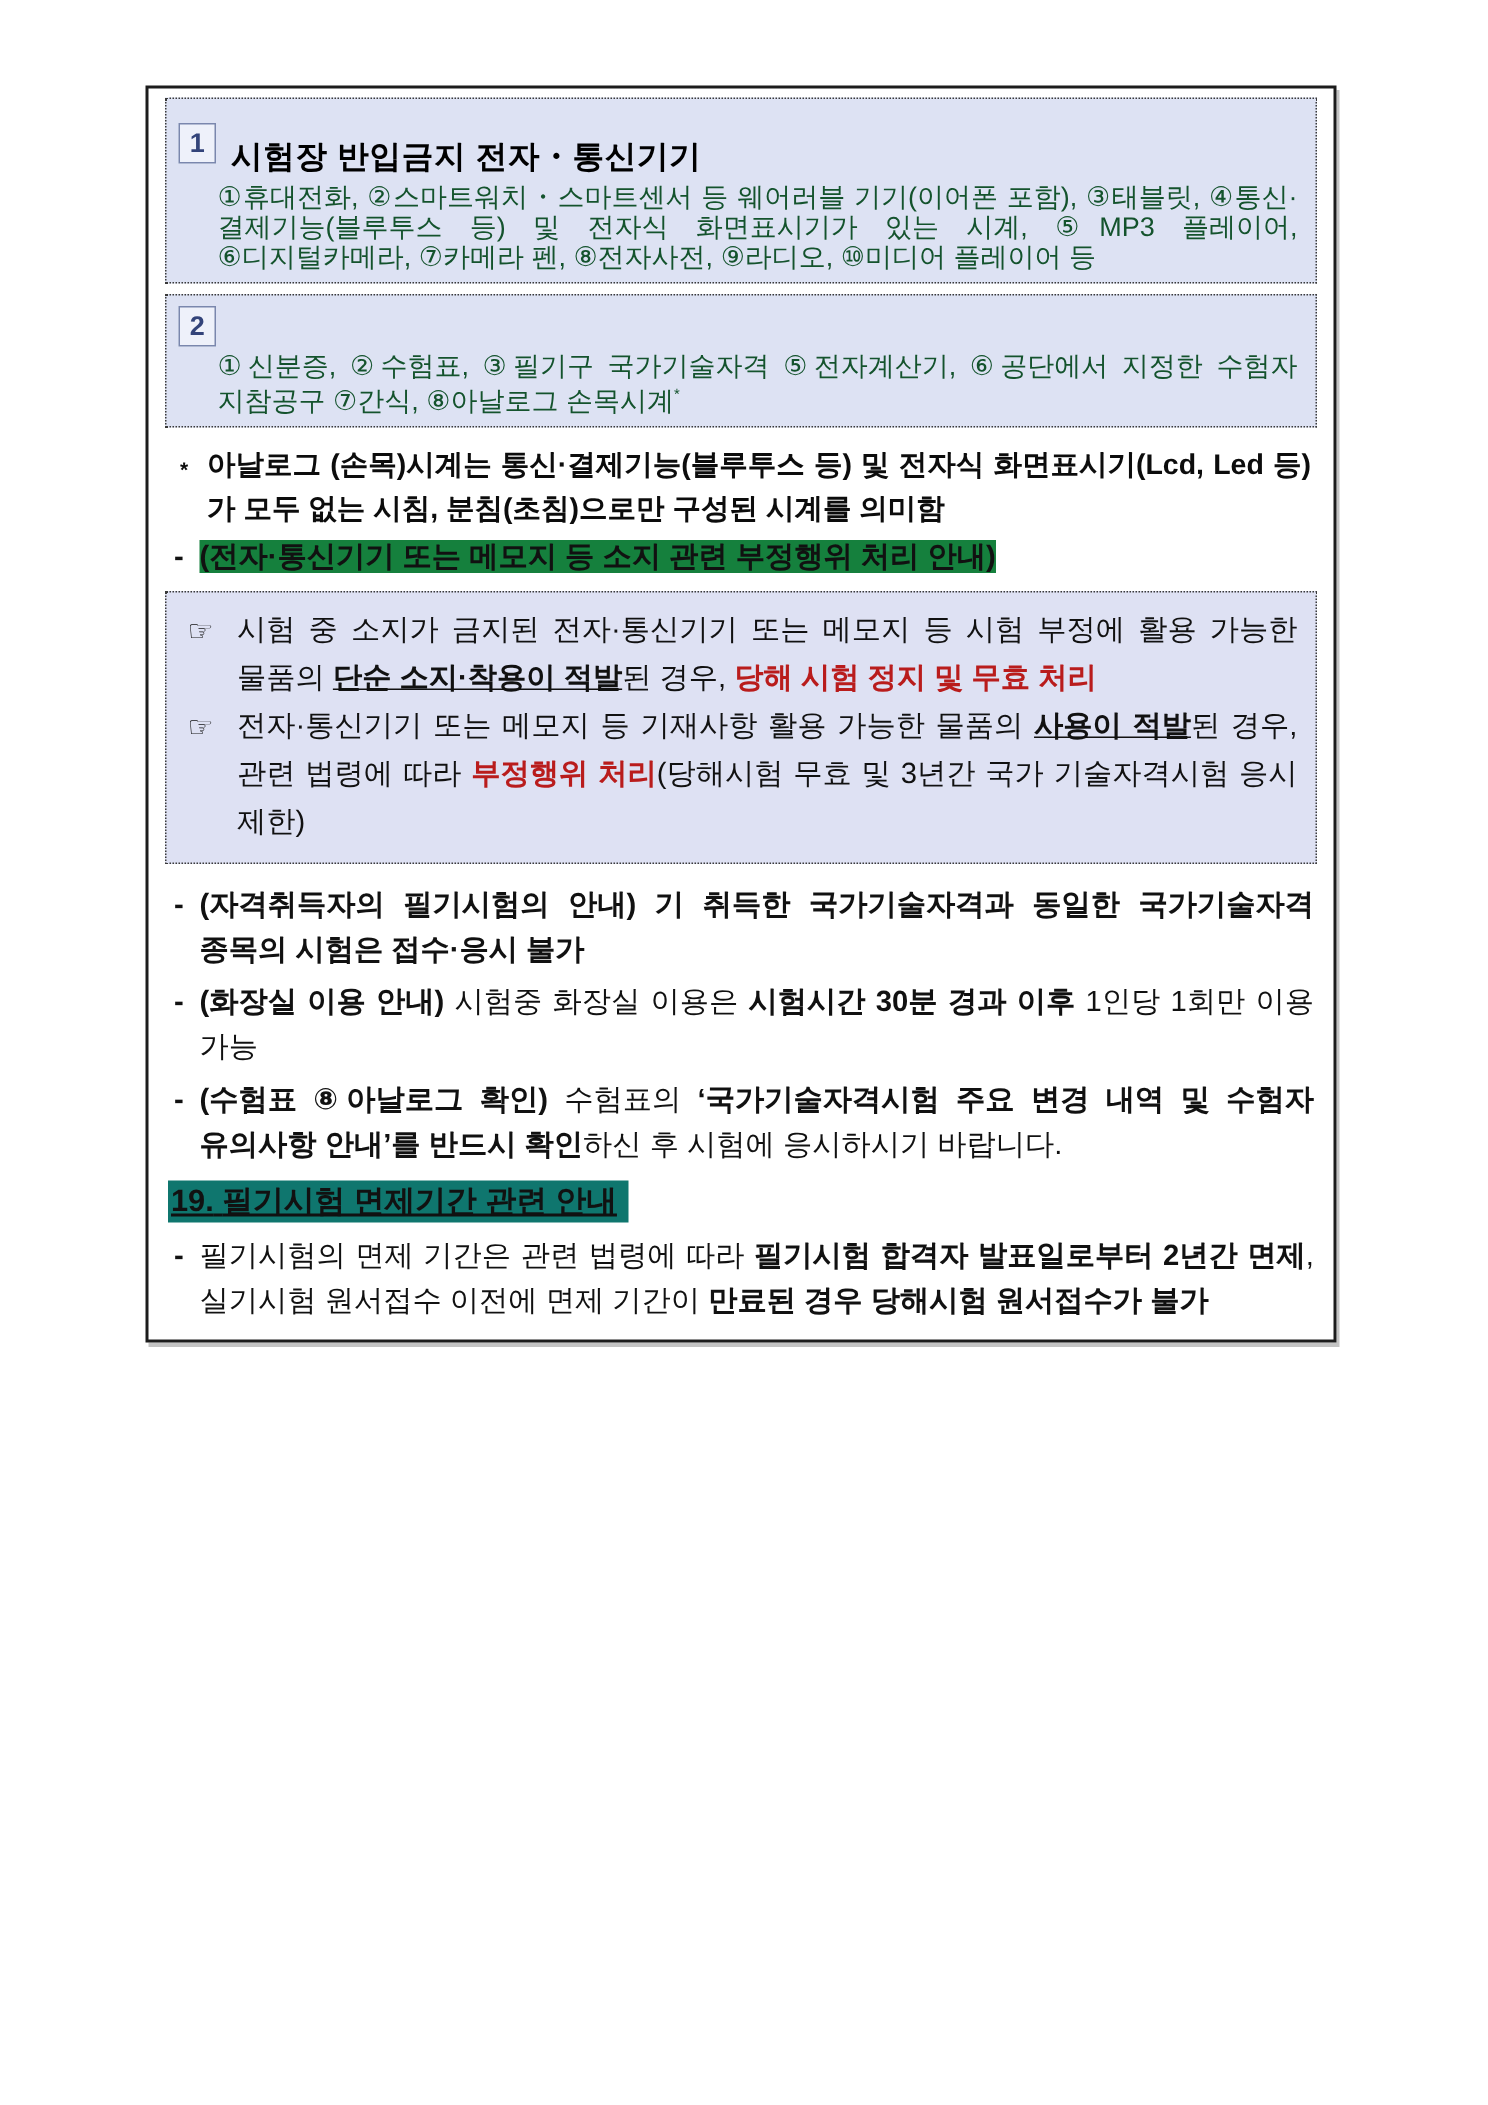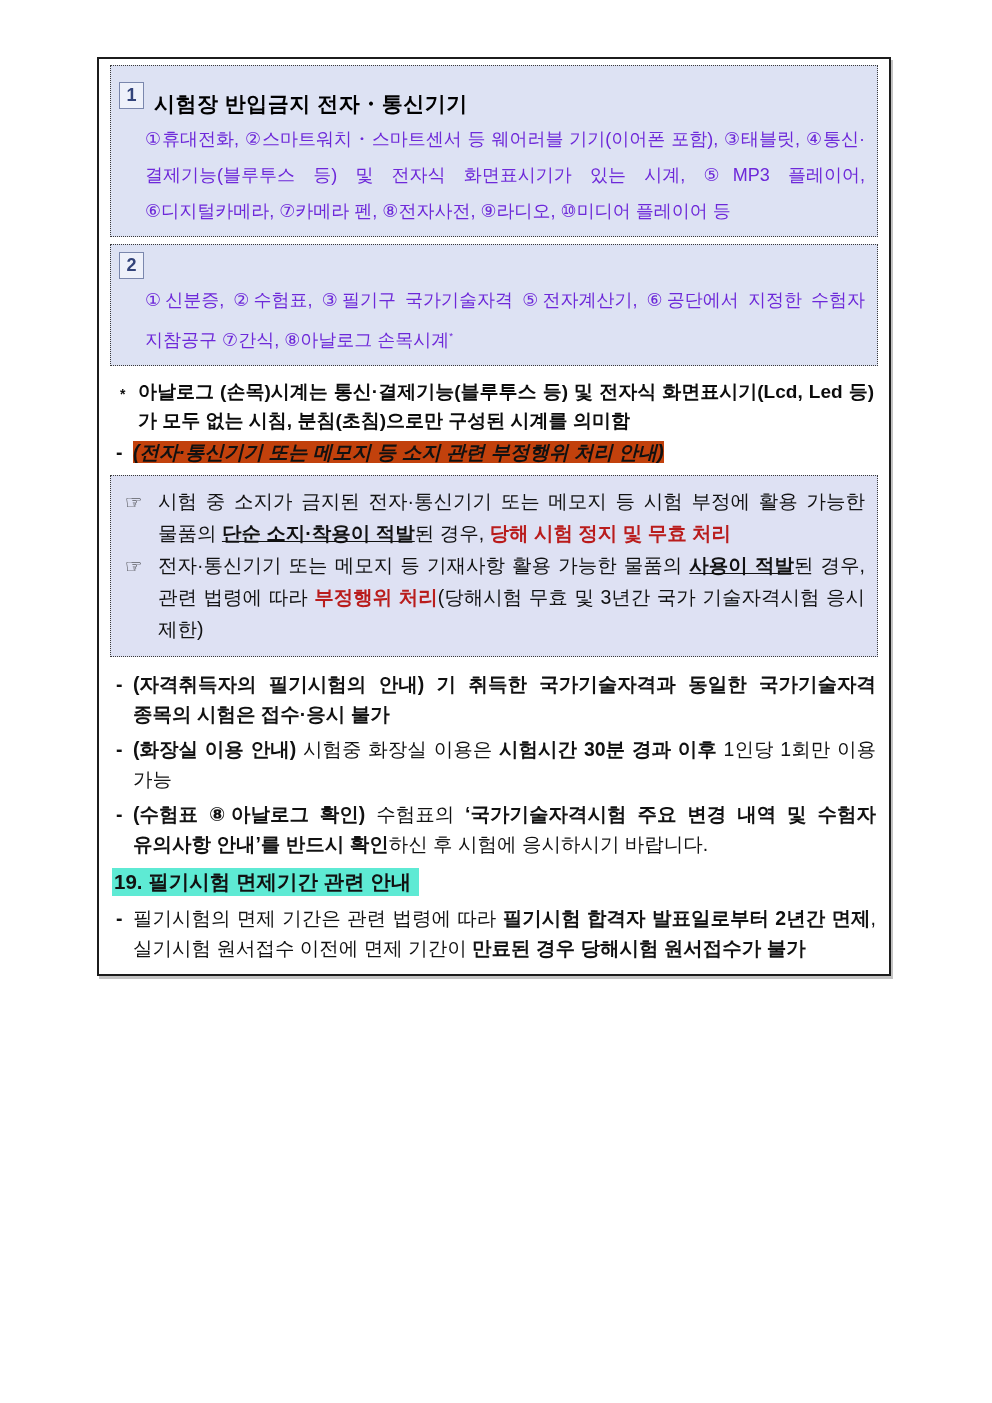--- a/index.html
+++ b/index.html
@@ -18,44 +18,44 @@
     padding:4px 10px 7px 8px; margin:1px 0 7px;
   }
   .box-title-row { display:flex; align-items:center; gap:10px; padding:3px 0 2px; }
   .num-badge {
     flex:none; display:inline-flex; align-items:center; justify-content:center;
     width:23px; height:25px; border:1px solid #7a87ad; background:#eef1fa;
     color:#33447a; font-size:18px; font-weight:bold;
   }
   .box-title { font-size:21px; font-weight:bold; color:#000; letter-spacing:0.5px;margin-top:17px; }
   .box-content {
-    font-size:18px; line-height:36px; text-align:justify; word-break:keep-all;
-    color:#6d28d9; padding:1px 2px 0 26px;
+    font-size:18px; line-height:20px; text-align:justify; word-break:keep-all;
+    color:#14532d; padding:1px 2px 0 26px;
   }
   .note { display:flex; margin:11px 4px 2px 10px; font-weight:bold; font-size:19px; line-height:29px; color:#0c0c0c; }
   .note-marker { flex:none; width:18px; font-size:14px; padding-top:3px; }
   .note-body { flex:1; text-align:justify; word-break:keep-all; }
   .flex-line { display:flex; }
   .dash { flex:none; width:17px; font-weight:bold; }
   .notice-line { margin:3px 0 8px 6px; font-size:19.5px; line-height:29px; font-weight:bold; }
   .callout {
     background:#dee1f3; border:1px dotted #3a3a3a;
     padding:9px 12px 11px 14px; margin:7px 0 12px;
   }
   .callout-item { display:flex; font-size:19.5px; line-height:32px; }
   .arrow { flex:none; width:33px; padding-top:1px; }
   .run-text { flex:1; text-align:justify; word-break:keep-all; }
   .bullet { display:flex; font-size:19.5px; line-height:30px; margin:0 2px 5px 6px; }
   .section-heading { margin:9px 0 7px 2px; font-size:20.5px; font-weight:bold; line-height:28px; }
-  .hl-yellow { background:#5eead4; padding:2px 8px 3px 2px; }
+  .hl-yellow { background:#0f766e; padding:2px 8px 3px 2px;text-decoration:underline; }
   
   span.b { font-weight:bold; }
   span.red { color:#b91c1c; font-weight:bold; }
   span.u { text-decoration:underline; font-weight:bold; }
-  span.hl { background:#c2410c;font-style:italic; }
+  span.hl { background:#15803d; }
   span.sup { vertical-align:super; font-size:0.55em; }
 </style>
 </head>
 <body>
 
 <div class="page">
   <div class="doc-border">
 
     <div class="info-box">
       <div class="box-title-row">

